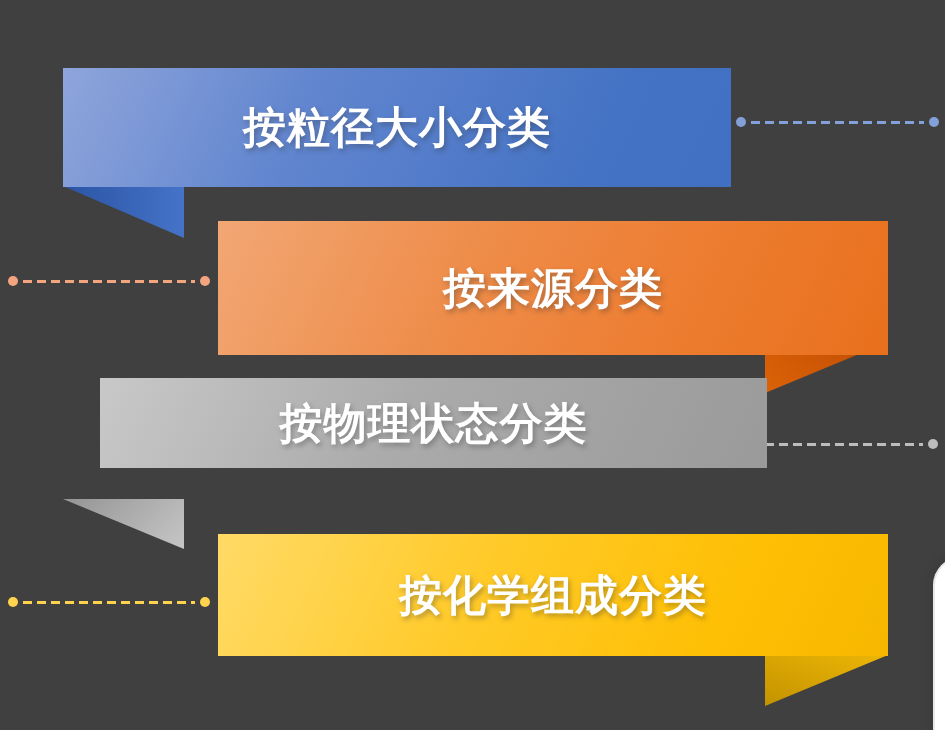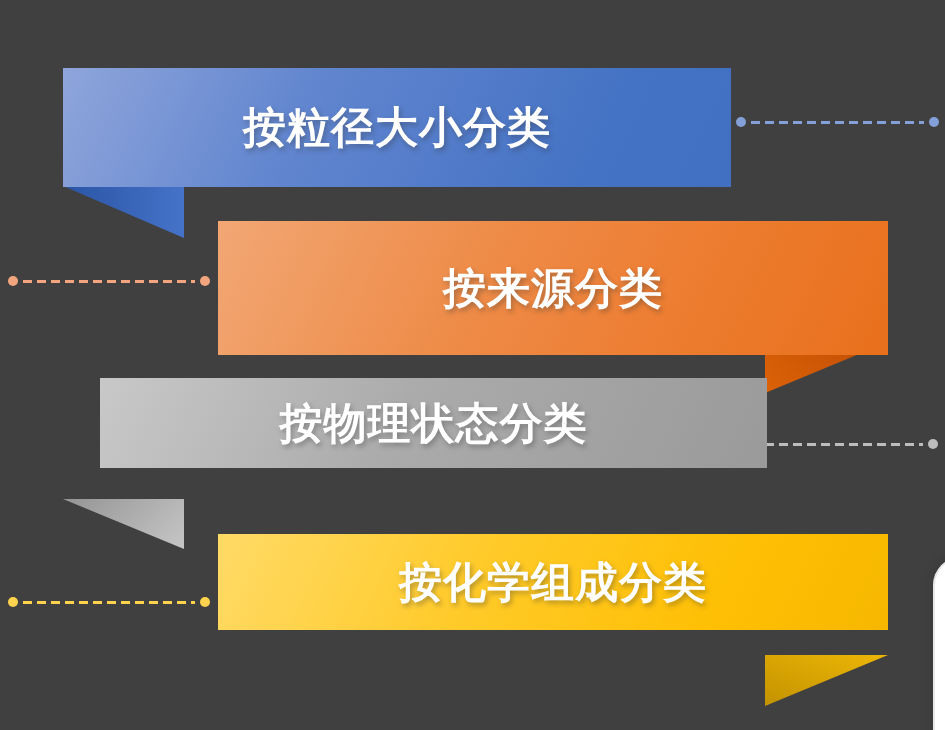--- a/index.html
+++ b/index.html
@@ -39,21 +39,21 @@
   .b2 {
     left: 218px; top: 221px; width: 670px; height: 134px;
     background: linear-gradient(115deg, #F2A774 0%, #EE8C49 38%, #ED7D31 68%, #E8701C 100%);
   }
   .b3 {
     left: 63px; top: 378px; width: 667px; height: 90px;
     background: linear-gradient(115deg, #C8C8C8 0%, #ABABAB 45%, #9A9A9A 100%);
     margin-left: 37px;
   }
   .b4 {
-    left: 218px; top: 534px; width: 670px; height: 96px;
+    left: 218px; top: 534px; width: 670px; height: 122px;
     background: linear-gradient(115deg, #FFDA66 0%, #FFCA28 40%, #FEBF04 75%, #F7B700 100%);
   }
 
   
   .fold { position: absolute; }
   .f1 {
     left: 63px; top: 186px; width: 121px; height: 52px;
     background: linear-gradient(to right, #2B54A4 0%, #4573C8 100%);
     clip-path: polygon(0 0, 100% 0, 100% 100%);
   }

